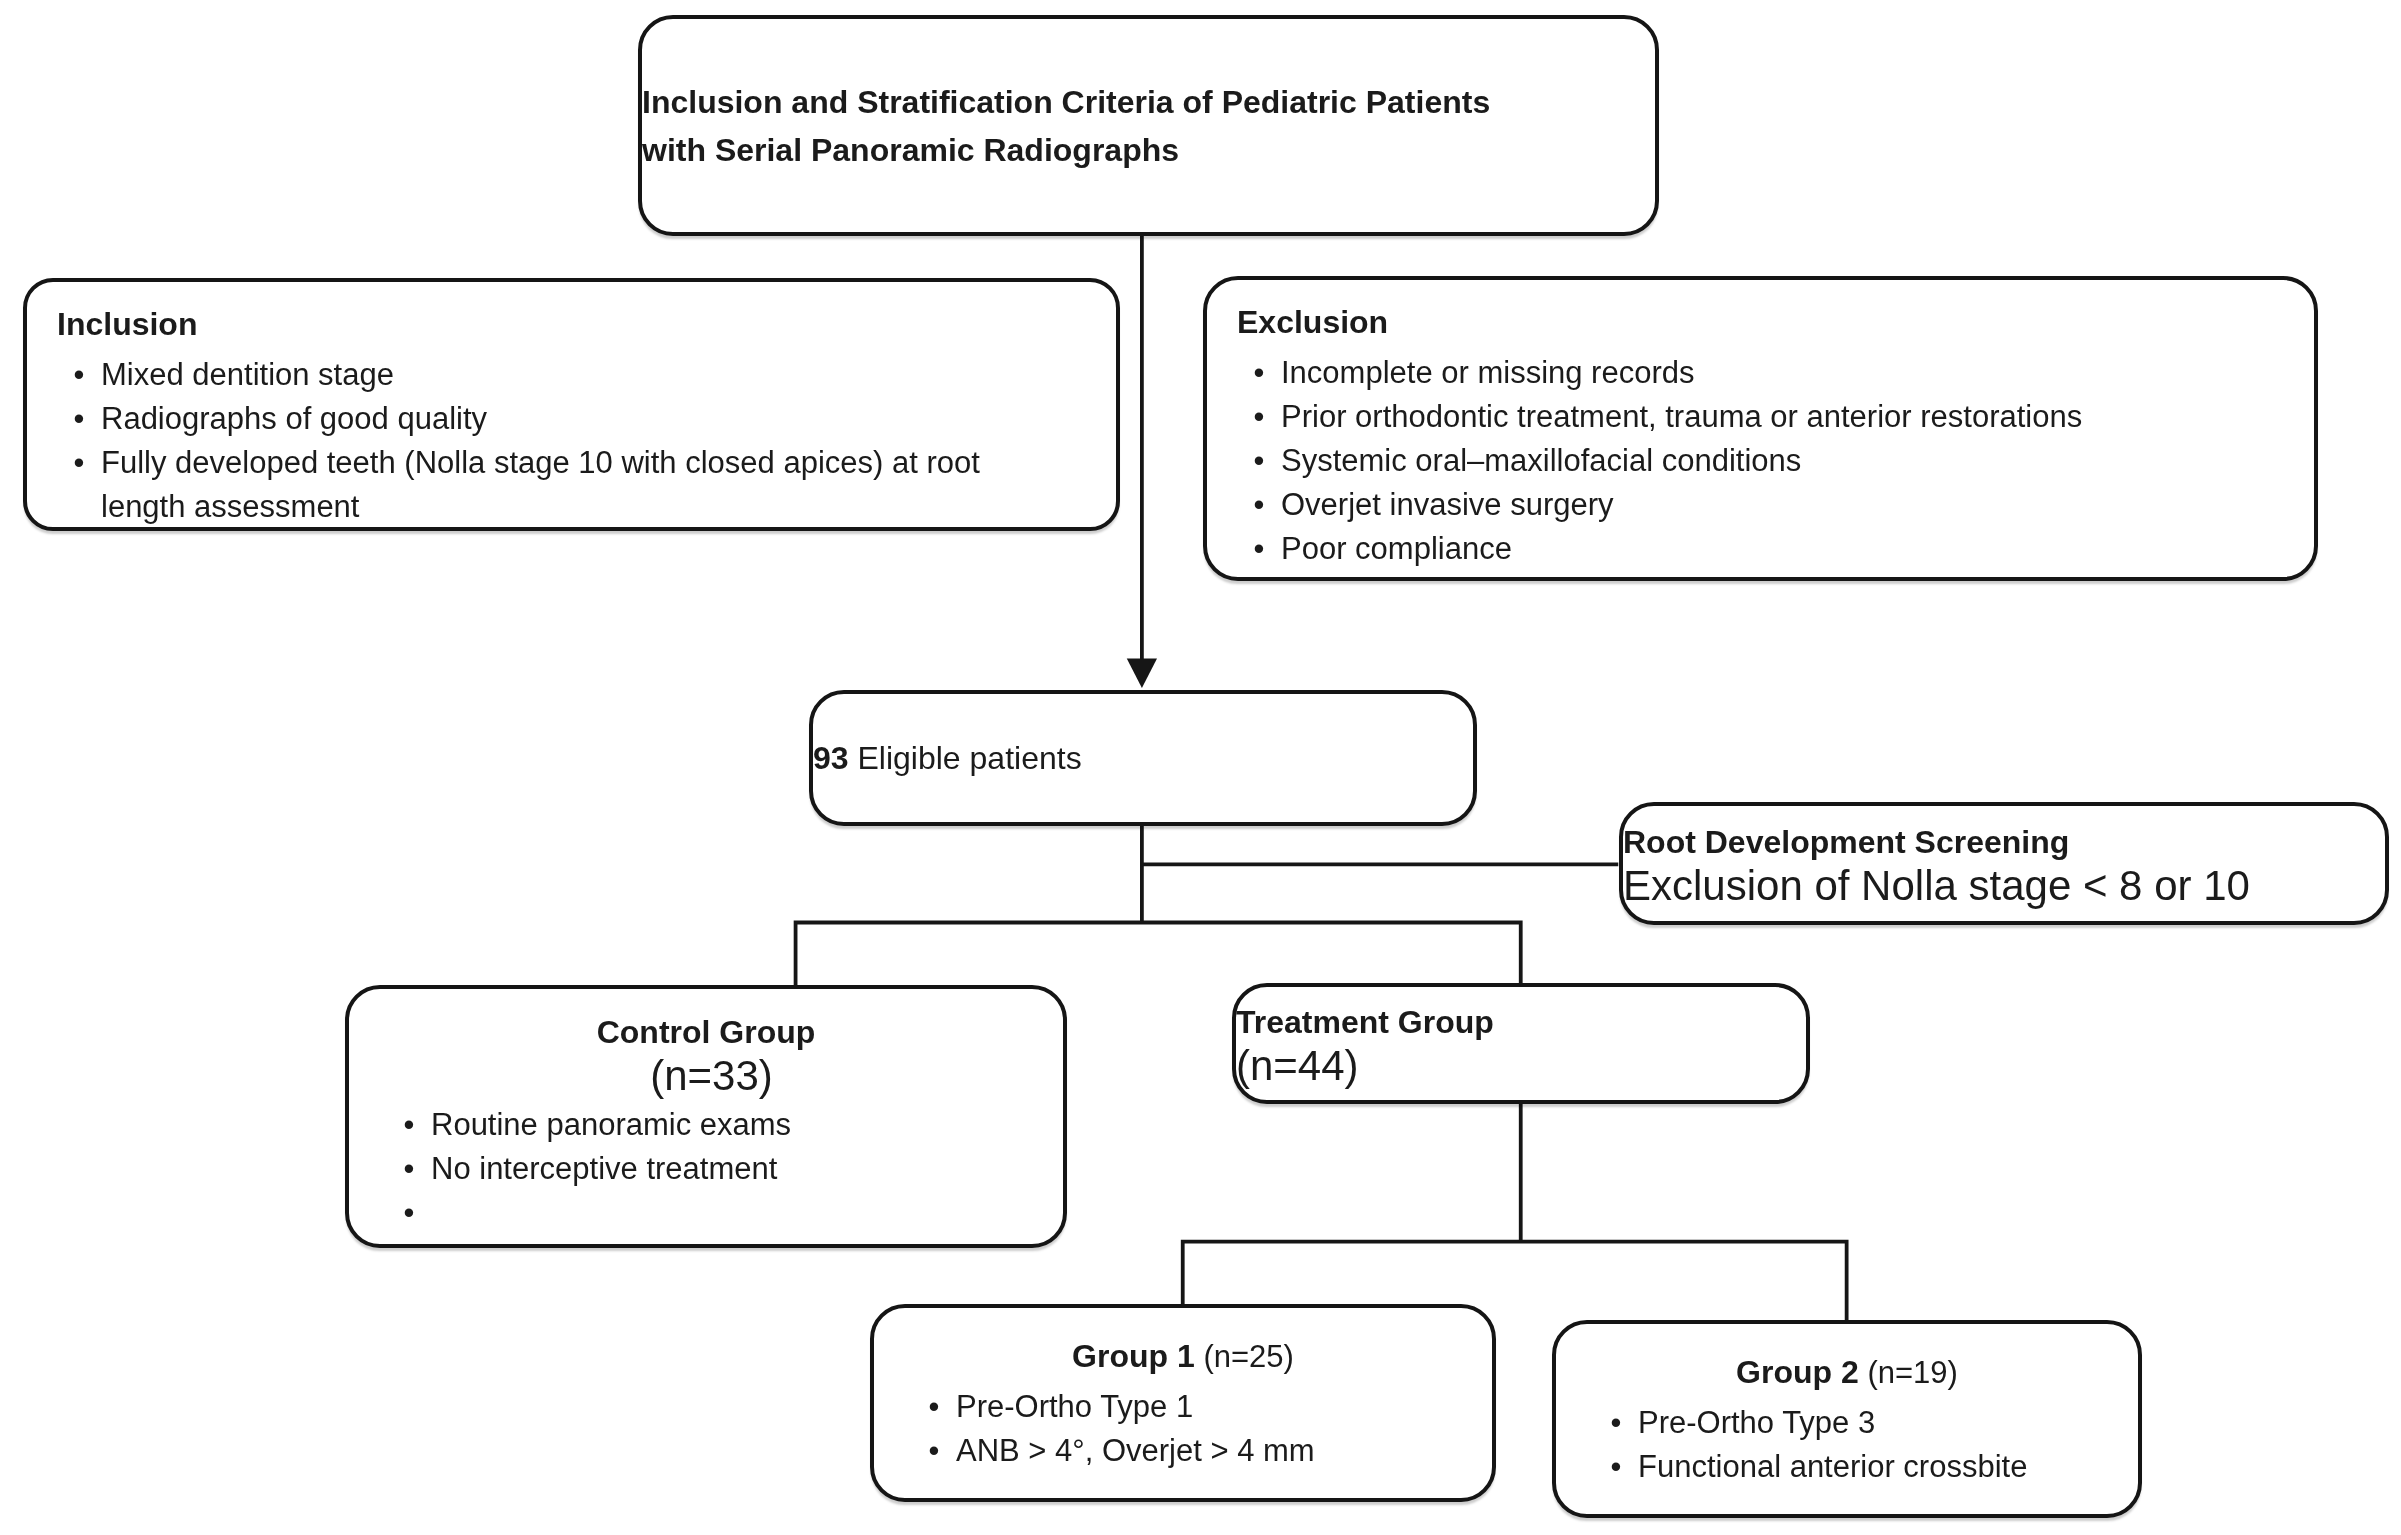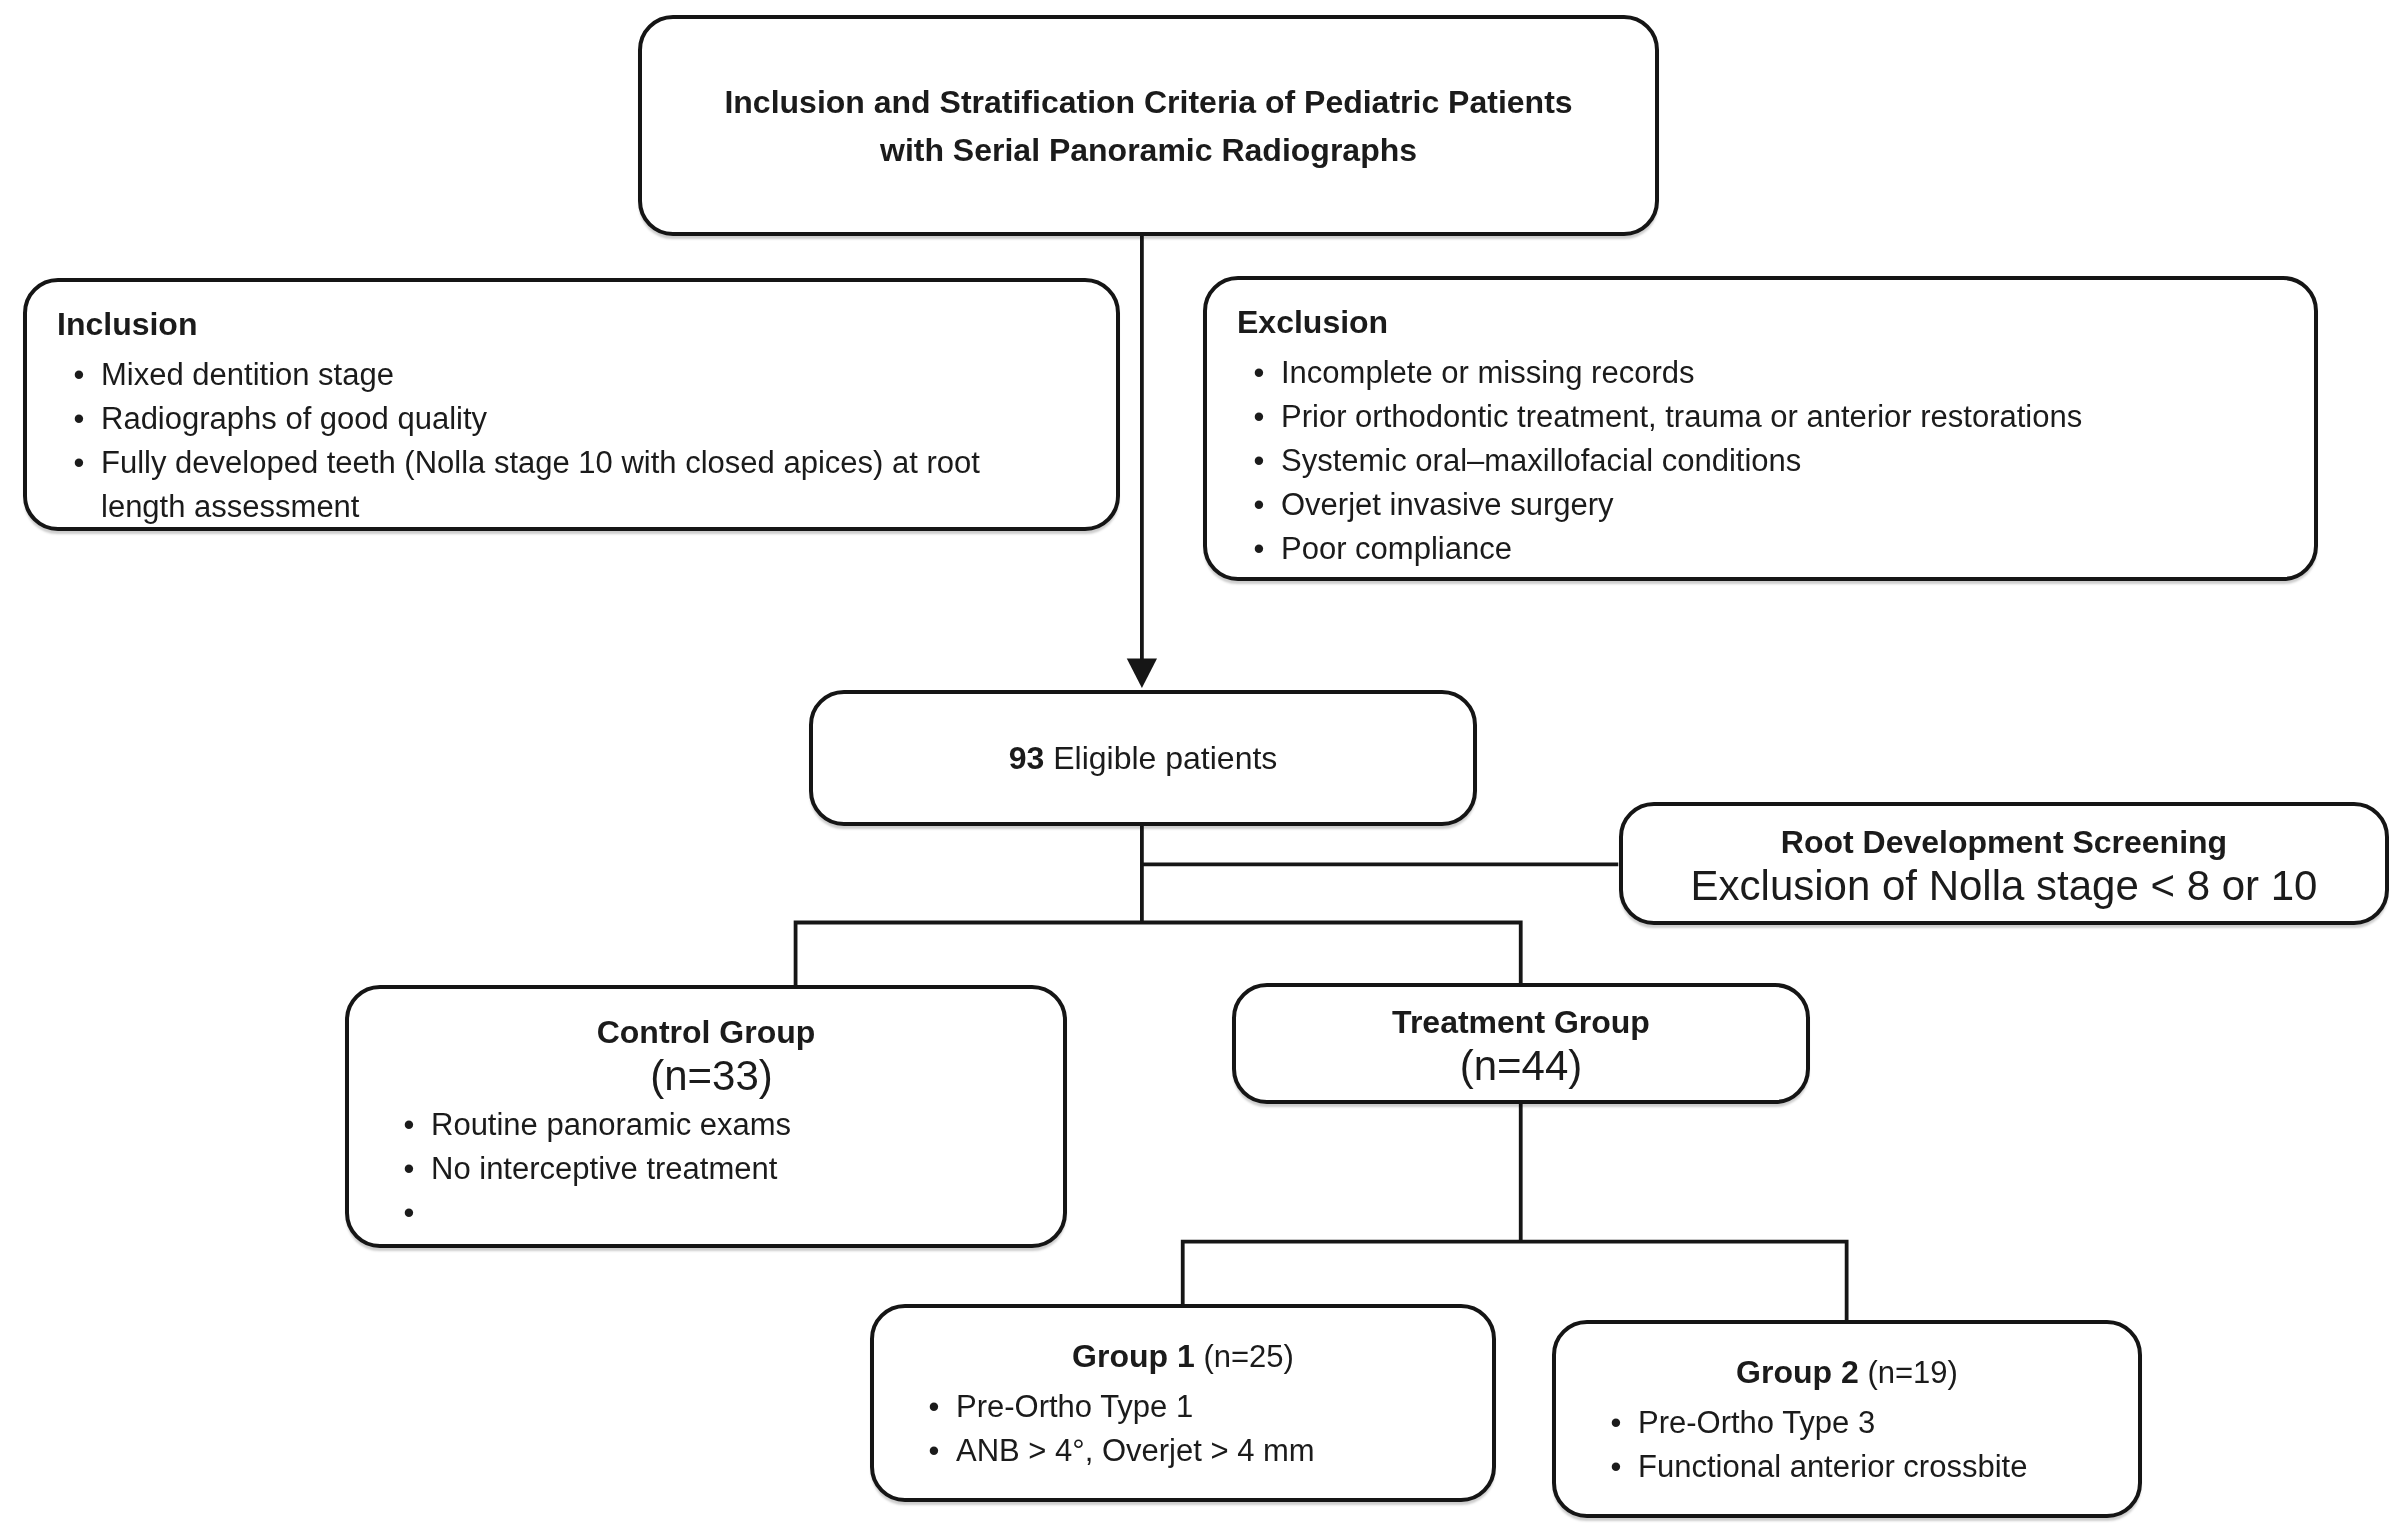--- a/index.html
+++ b/index.html
@@ -7,21 +7,21 @@
     position:relative;width:2401px;height:1535px;background:#ffffff;
     font-family:"Liberation Sans","DejaVu Sans",sans-serif;color:#1b1b1b;overflow:hidden;
   }
   .wires{position:absolute;left:0;top:0;width:2401px;height:1535px;}
   .wires path{stroke:#161616;stroke-width:5;fill:none;}
   .wires polygon{fill:#161616;stroke:none;}
   .nbox{
     position:absolute;background:#ffffff;border:4.5px solid #151515;border-radius:35px;
     box-sizing:border-box;box-shadow:0 3.8px 2.3px -1.5px rgba(0,0,0,0.20);
   }
-  .center-col{display:flex;flex-direction:column;align-items:center;justify-content:center;text-align:center;}
+  .center-col{display:flex;flex-direction:column;align-items:flex-start;justify-content:center;text-align:center;}
   .h{font-weight:bold;font-size:32px;}
   .t{font-size:31px;}
   .title-box{line-height:48px;font-weight:bold;font-size:32px;}
   .bullets{margin-top:6px;}
   .bullet{display:flex;align-items:flex-start;line-height:44px;font-size:31px;}
   .dot{width:44px;min-width:44px;text-align:center;font-size:31px;}
   .bt{text-align:left;}
   .inclusion .bt{max-width:938px;}
   .pad-box{padding:19.7px 26px 0 30px;}
   .head-line{line-height:45px;}
@@ -42,21 +42,21 @@
     <path d="M1052 1304 L1052 1220 L2011 1220 L2011 1302"></path>
     <path d="M2011 1458 L2011 1642"></path>
     <path d="M1564 1747 L1564 1642 L2442 1642 L2442 1747"></path>
   </svg>
 
   <div class="nbox center-col title-box" style="left:638px;top:15px;width:1021px;height:221px;">
     <div>Inclusion and Stratification Criteria of Pediatric Patients</div>
     <div>with Serial Panoramic Radiographs</div>
   </div>
 
-  <div class="nbox pad-box inclusion" style="left:23px;top:278px;width:1097px;height:253px;">
+  <div class="nbox pad-box inclusion" style="left:23px;top:278px;width:1097px;height:253px;border-radius:30px;">
     <div class="h head-line">Inclusion</div>
     <div class="bullets">
       <div class="bullet">
         <span class="dot">•</span>
         <span class="bt">Mixed dentition stage</span>
       </div>
       <div class="bullet">
         <span class="dot">•</span>
         <span class="bt">Radiographs of good quality</span>
       </div>

